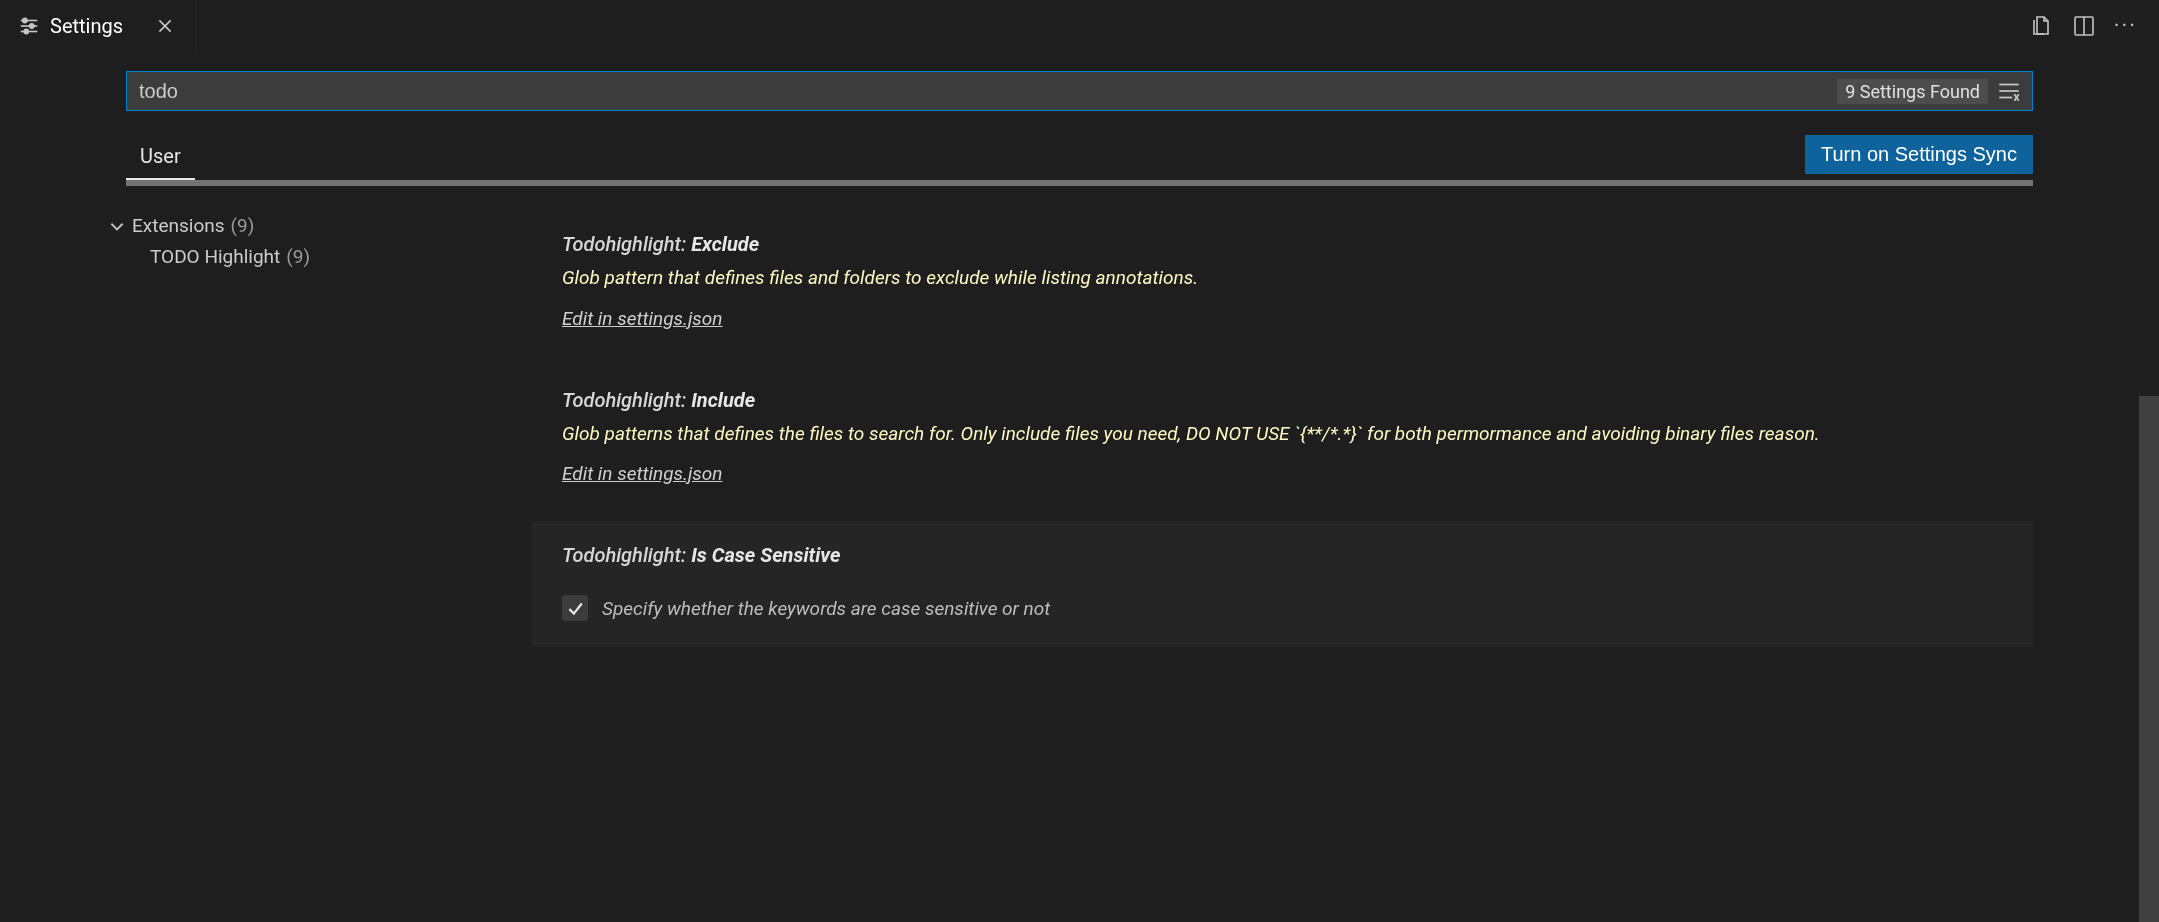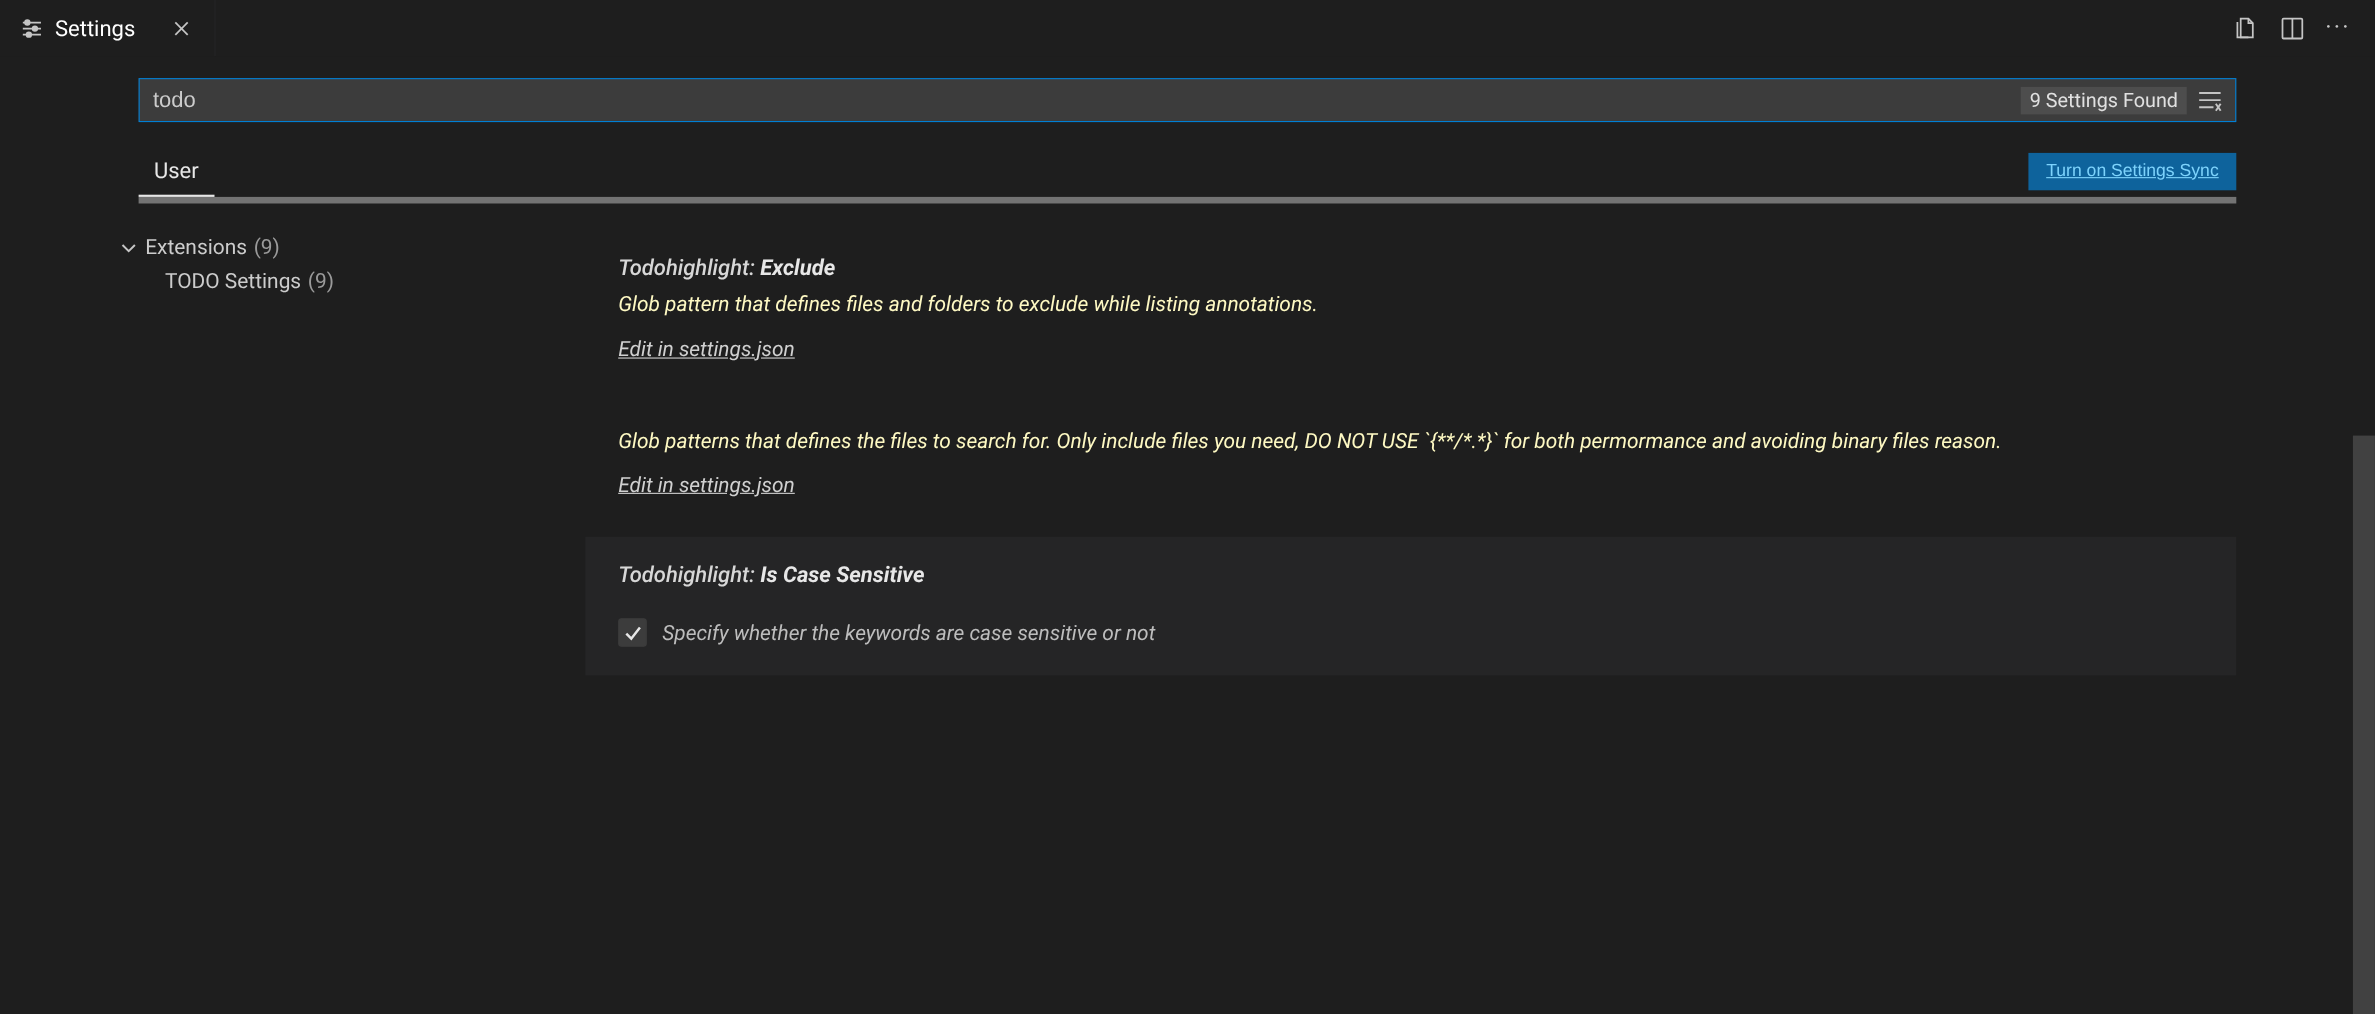--- a/index.html
+++ b/index.html
@@ -94,27 +94,26 @@
   }
   .scope-tab {
     font-size: 20px;
     color: #e7e7e7;
     padding: 8px 14px 10px 14px;
     border-bottom: 2px solid transparent;
   }
   .scope-tab.active { border-bottom-color: #e7e7e7; }
   .sync-btn {
     background: #0e639c;
-    color: #7dd3fc;
+    color: #ffffff;
     border: none;
-    font-size: 16px;
+    font-size: 20px;
     padding: 8px 16px;
     margin-bottom: 6px;
     cursor: pointer;
-    text-decoration: underline;
   }
 
   
   .settings-body {
     display: flex;
     padding: 24px 0 0 0;
   }
   .toc {
     width: 520px;
     flex: 0 0 520px;
@@ -263,37 +262,41 @@
     <div class="toc-row">
       <span>
         <svg viewBox="0 0 16 16" fill="none" stroke="#c5c5c5" stroke-width="1.6">
             <polyline points="3,6 8,11 13,6"></polyline>
           </svg>
       </span>
       <span>Extensions</span>
       <span class="count">(9)</span>
     </div>
     <div class="toc-row child">
-      <span>TODO Settings</span>
+      <span>TODO Highlight</span>
       <span class="count">(9)</span>
     </div>
   </div>
 
   <div class="settings-list">
 
     <div class="setting">
       <div class="setting-title">
         <span class="prefix">Todohighlight:</span>
         <span class="name">Exclude</span>
       </div>
       <div class="setting-desc">Glob pattern that defines files and folders to exclude while listing annotations.</div>
       <a href="#" class="edit-link">Edit in settings.json</a>
     </div>
 
     <div class="setting">
+      <div class="setting-title">
+        <span class="prefix">Todohighlight:</span>
+        <span class="name">Include</span>
+      </div>
       <div class="setting-desc">Glob patterns that defines the files to search for. Only include files you need, DO NOT USE `{**/*.*}` for both permormance and avoiding binary files reason.</div>
       <a href="#" class="edit-link">Edit in settings.json</a>
     </div>
 
     <div class="setting hover">
       <div class="setting-title">
         <span class="prefix">Todohighlight:</span>
         <span class="name">Is Case Sensitive</span>
       </div>
       <div class="checkbox-row">

